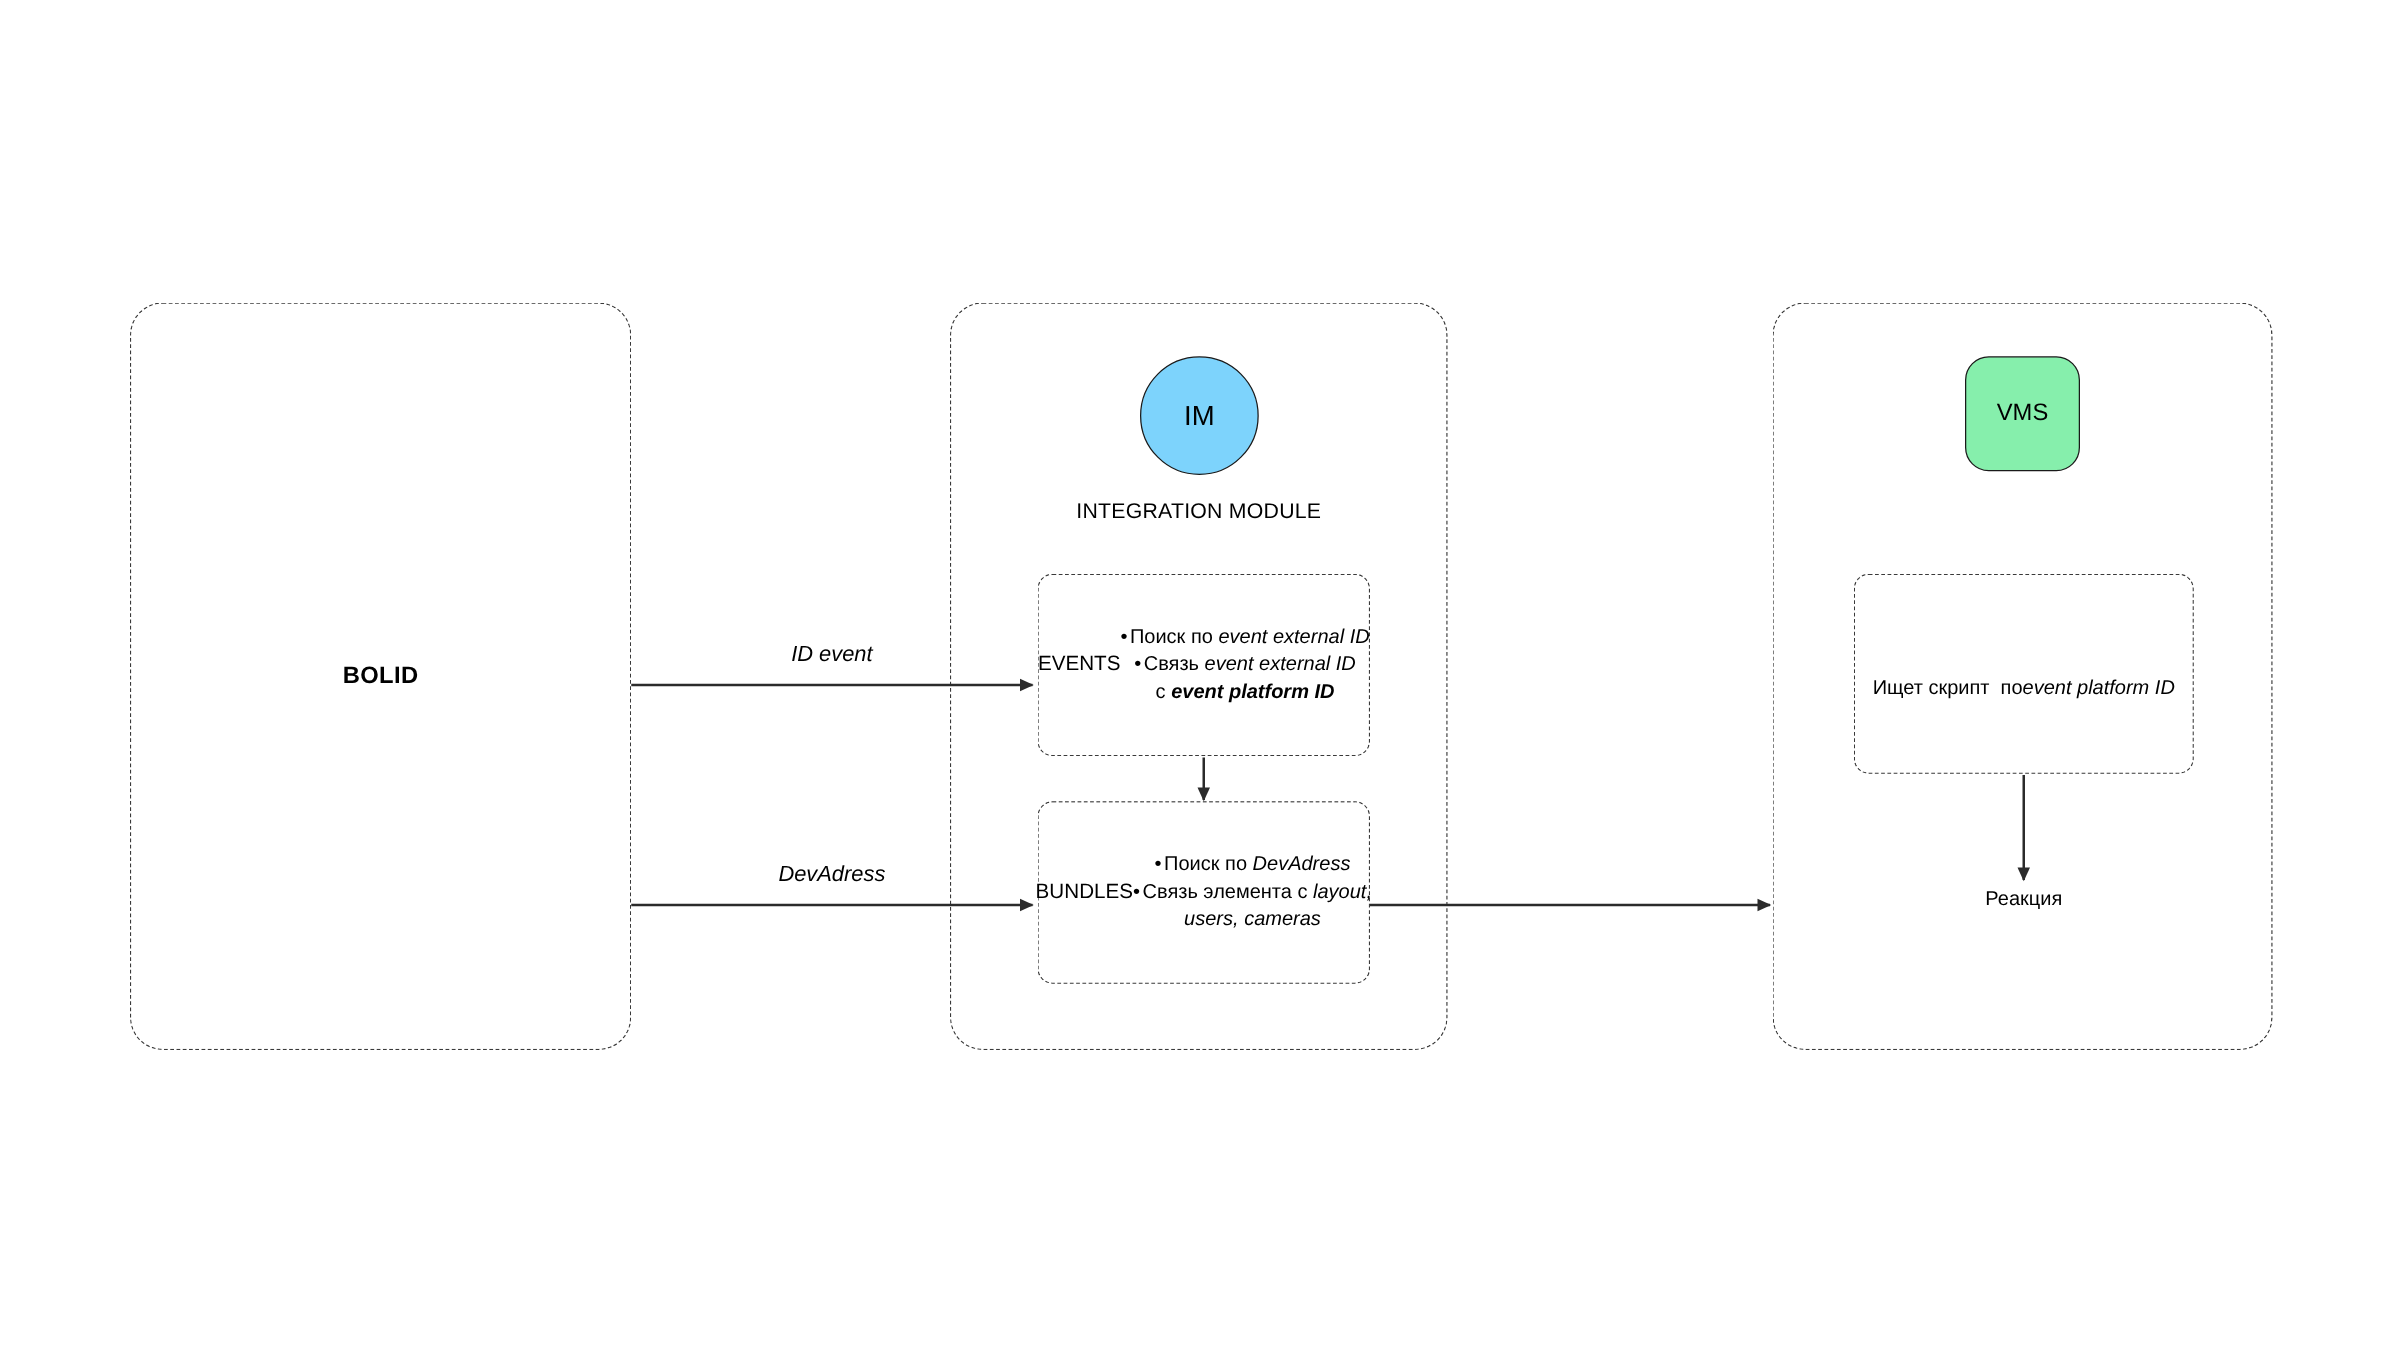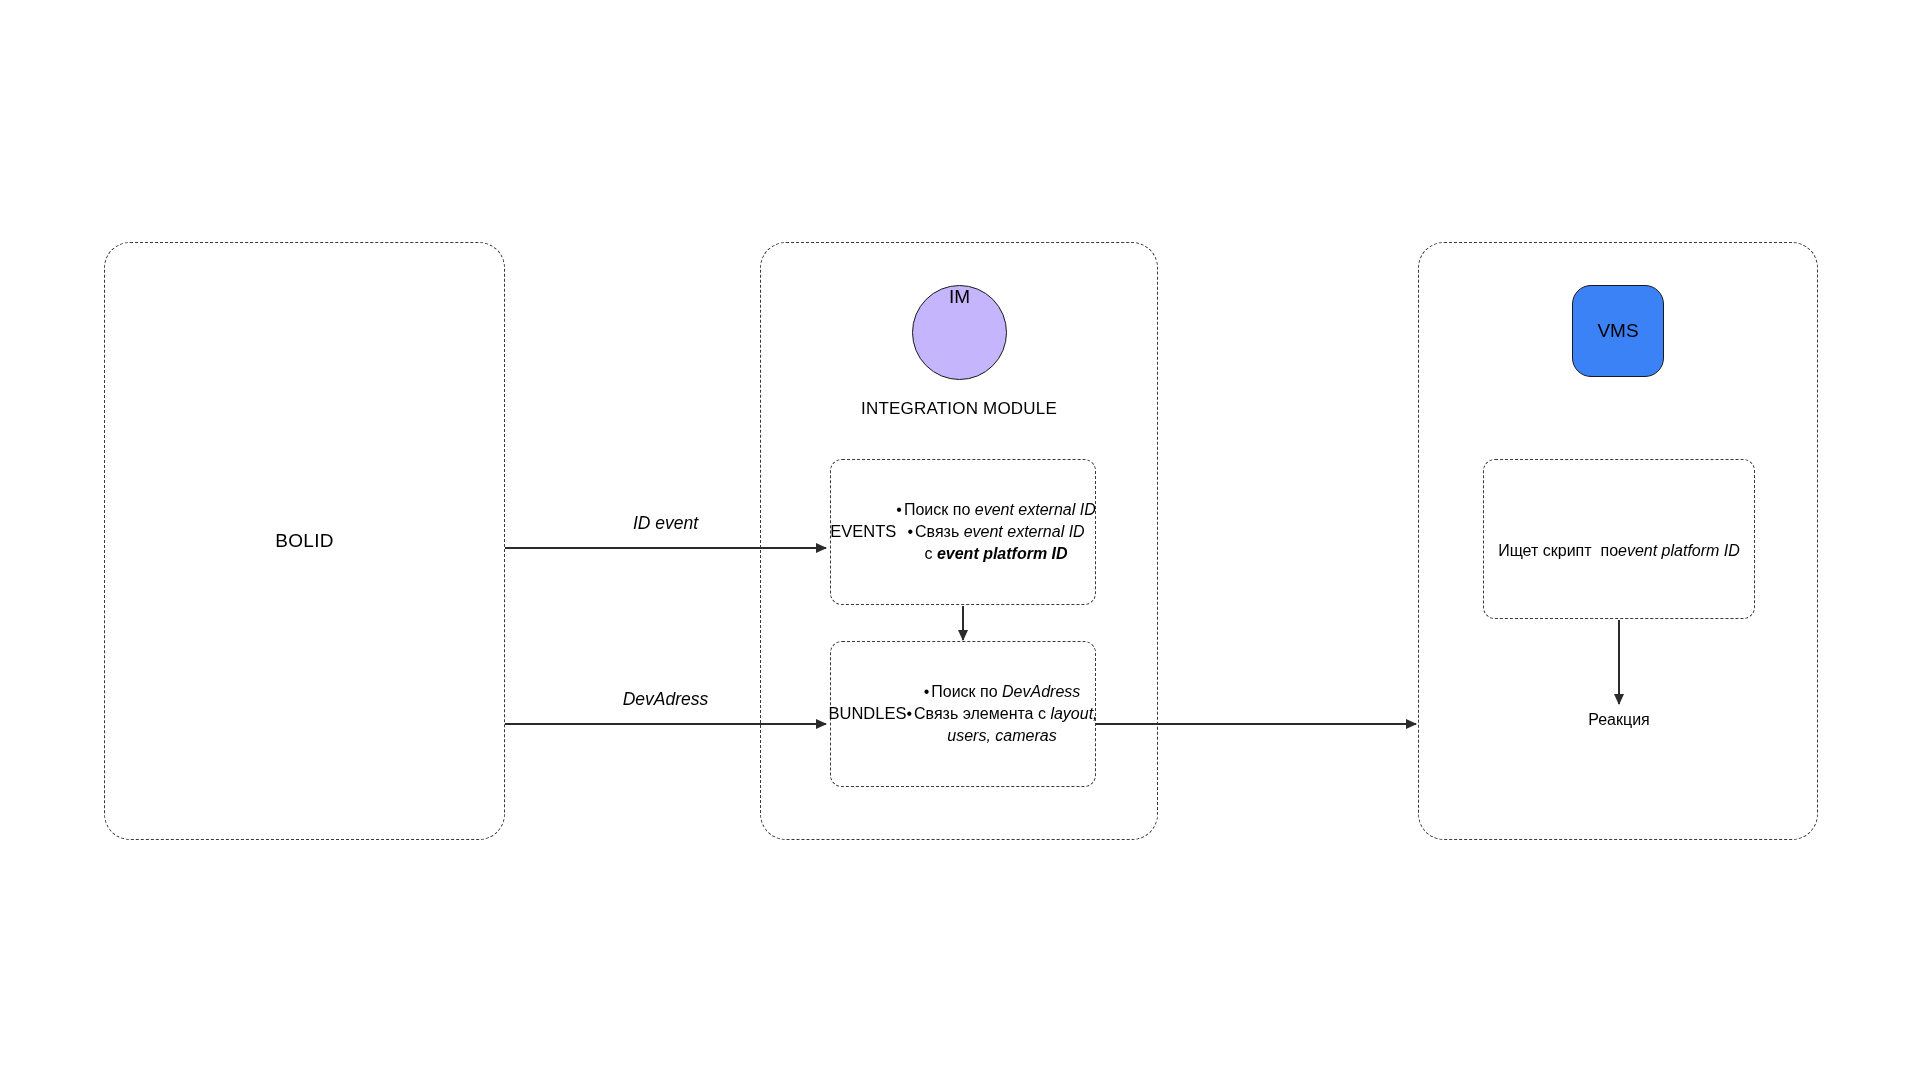--- a/index.html
+++ b/index.html
@@ -34,21 +34,21 @@
     background: transparent;
   }
   #lane-bolid  { left: 104px;  top: 242px; width: 401px; height: 598px; }
   #lane-im     { left: 760px;  top: 242px; width: 398px; height: 598px; }
   #lane-vms    { left: 1418px; top: 242px; width: 400px; height: 598px; }
 
   
   .lane-title {
     position: absolute;
     text-align: center;
-    font-weight: normal;
+    font-weight: bold;
     font-size: 19px;
     letter-spacing: 0.3px;
     white-space: nowrap;
   }
   #bolid-title {
     left: 104px;
     top: 530px;
     width: 401px;
   }
 
@@ -56,24 +56,24 @@
   #im-circle {
     position: absolute;
     left: 912px;
     top: 285px;
     width: 95px;
     height: 95px;
     border: 1.5px solid #1a1a1a;
     border-radius: 50%;
     box-sizing: border-box;
     display: flex;
-    align-items: flex-start;
-    justify-content: center;
-    font-size: 19px;
-    background: #c4b5fd;
+    align-items: center;
+    justify-content: center;
+    font-size: 22px;
+    background: #7dd3fc;
   }
   #im-caption {
     position: absolute;
     left: 760px;
     top: 399px;
     width: 398px;
     text-align: center;
     font-size: 17px;
     letter-spacing: 0.2px;
     white-space: nowrap;
@@ -86,21 +86,21 @@
     top: 285px;
     width: 92px;
     height: 92px;
     border: 1.5px solid #1a1a1a;
     border-radius: 19px;
     box-sizing: border-box;
     display: flex;
     align-items: center;
     justify-content: center;
     font-size: 19px;
-    background: #3b82f6;
+    background: #86efac;
   }
 
   
   .proc-box {
     position: absolute;
     border: 1.4px dashed #3a3a3a;
     border-radius: 12px;
     box-sizing: border-box;
     display: flex;
     flex-direction: row;

